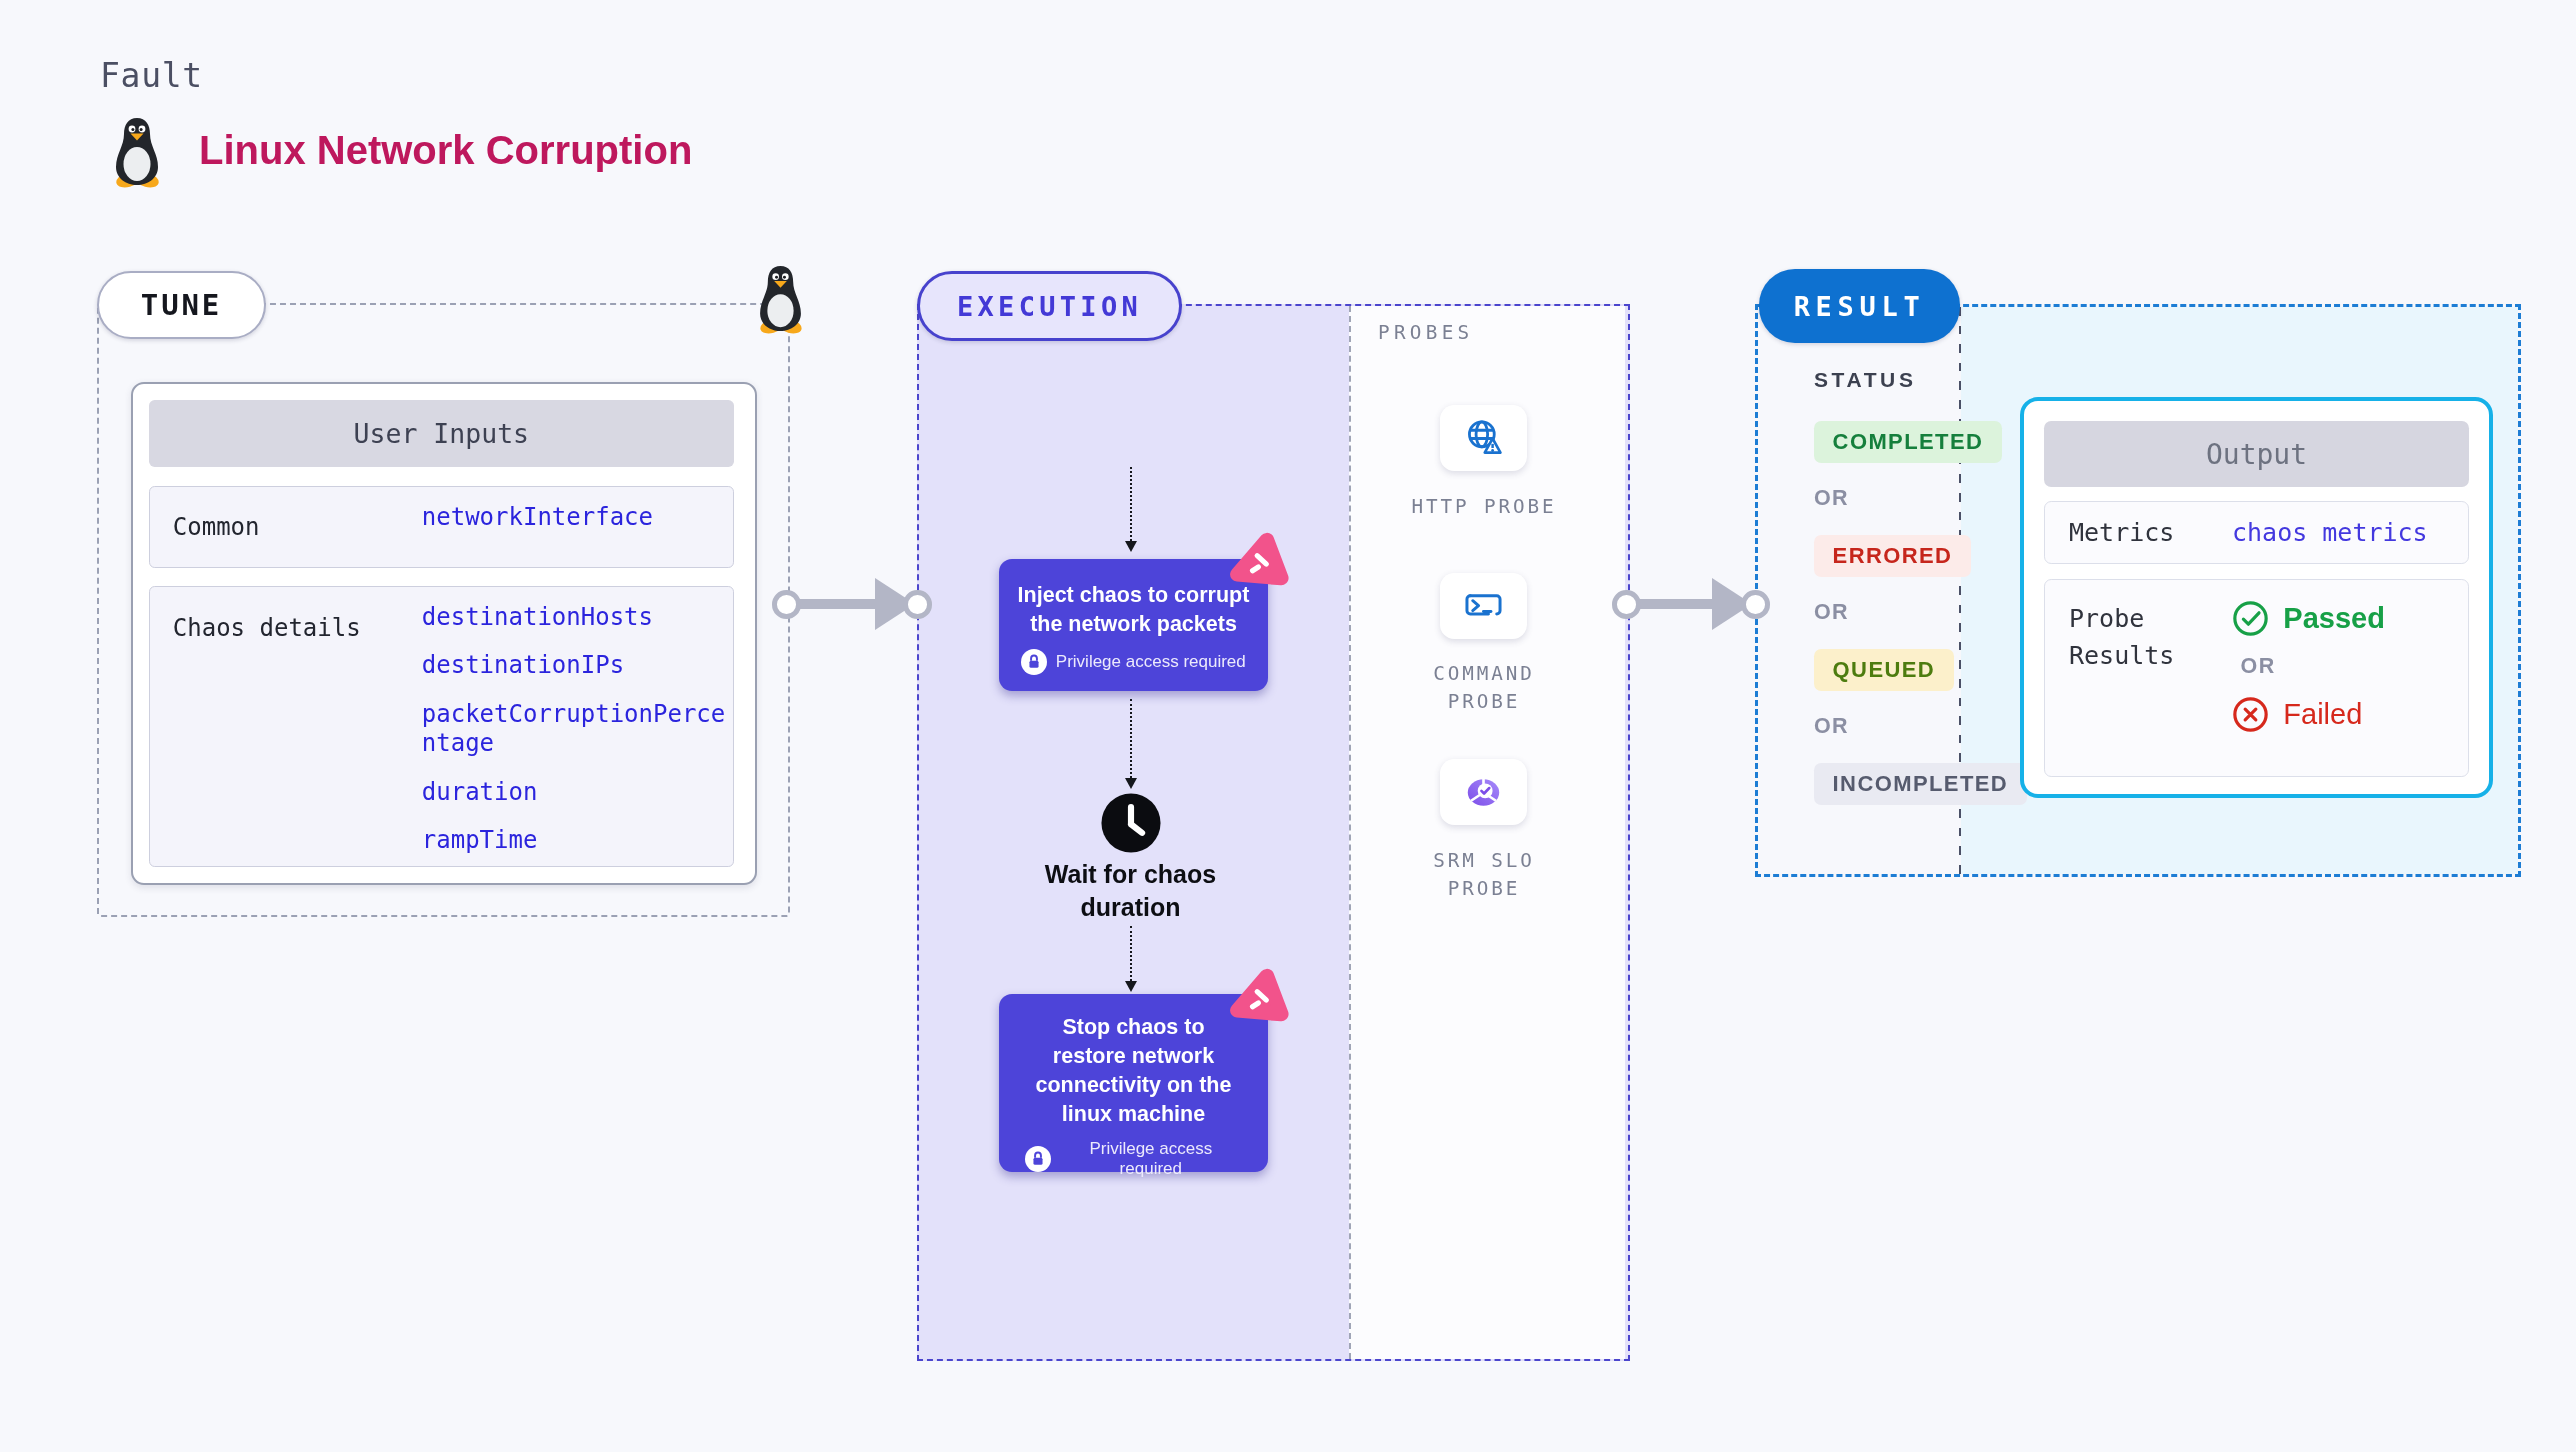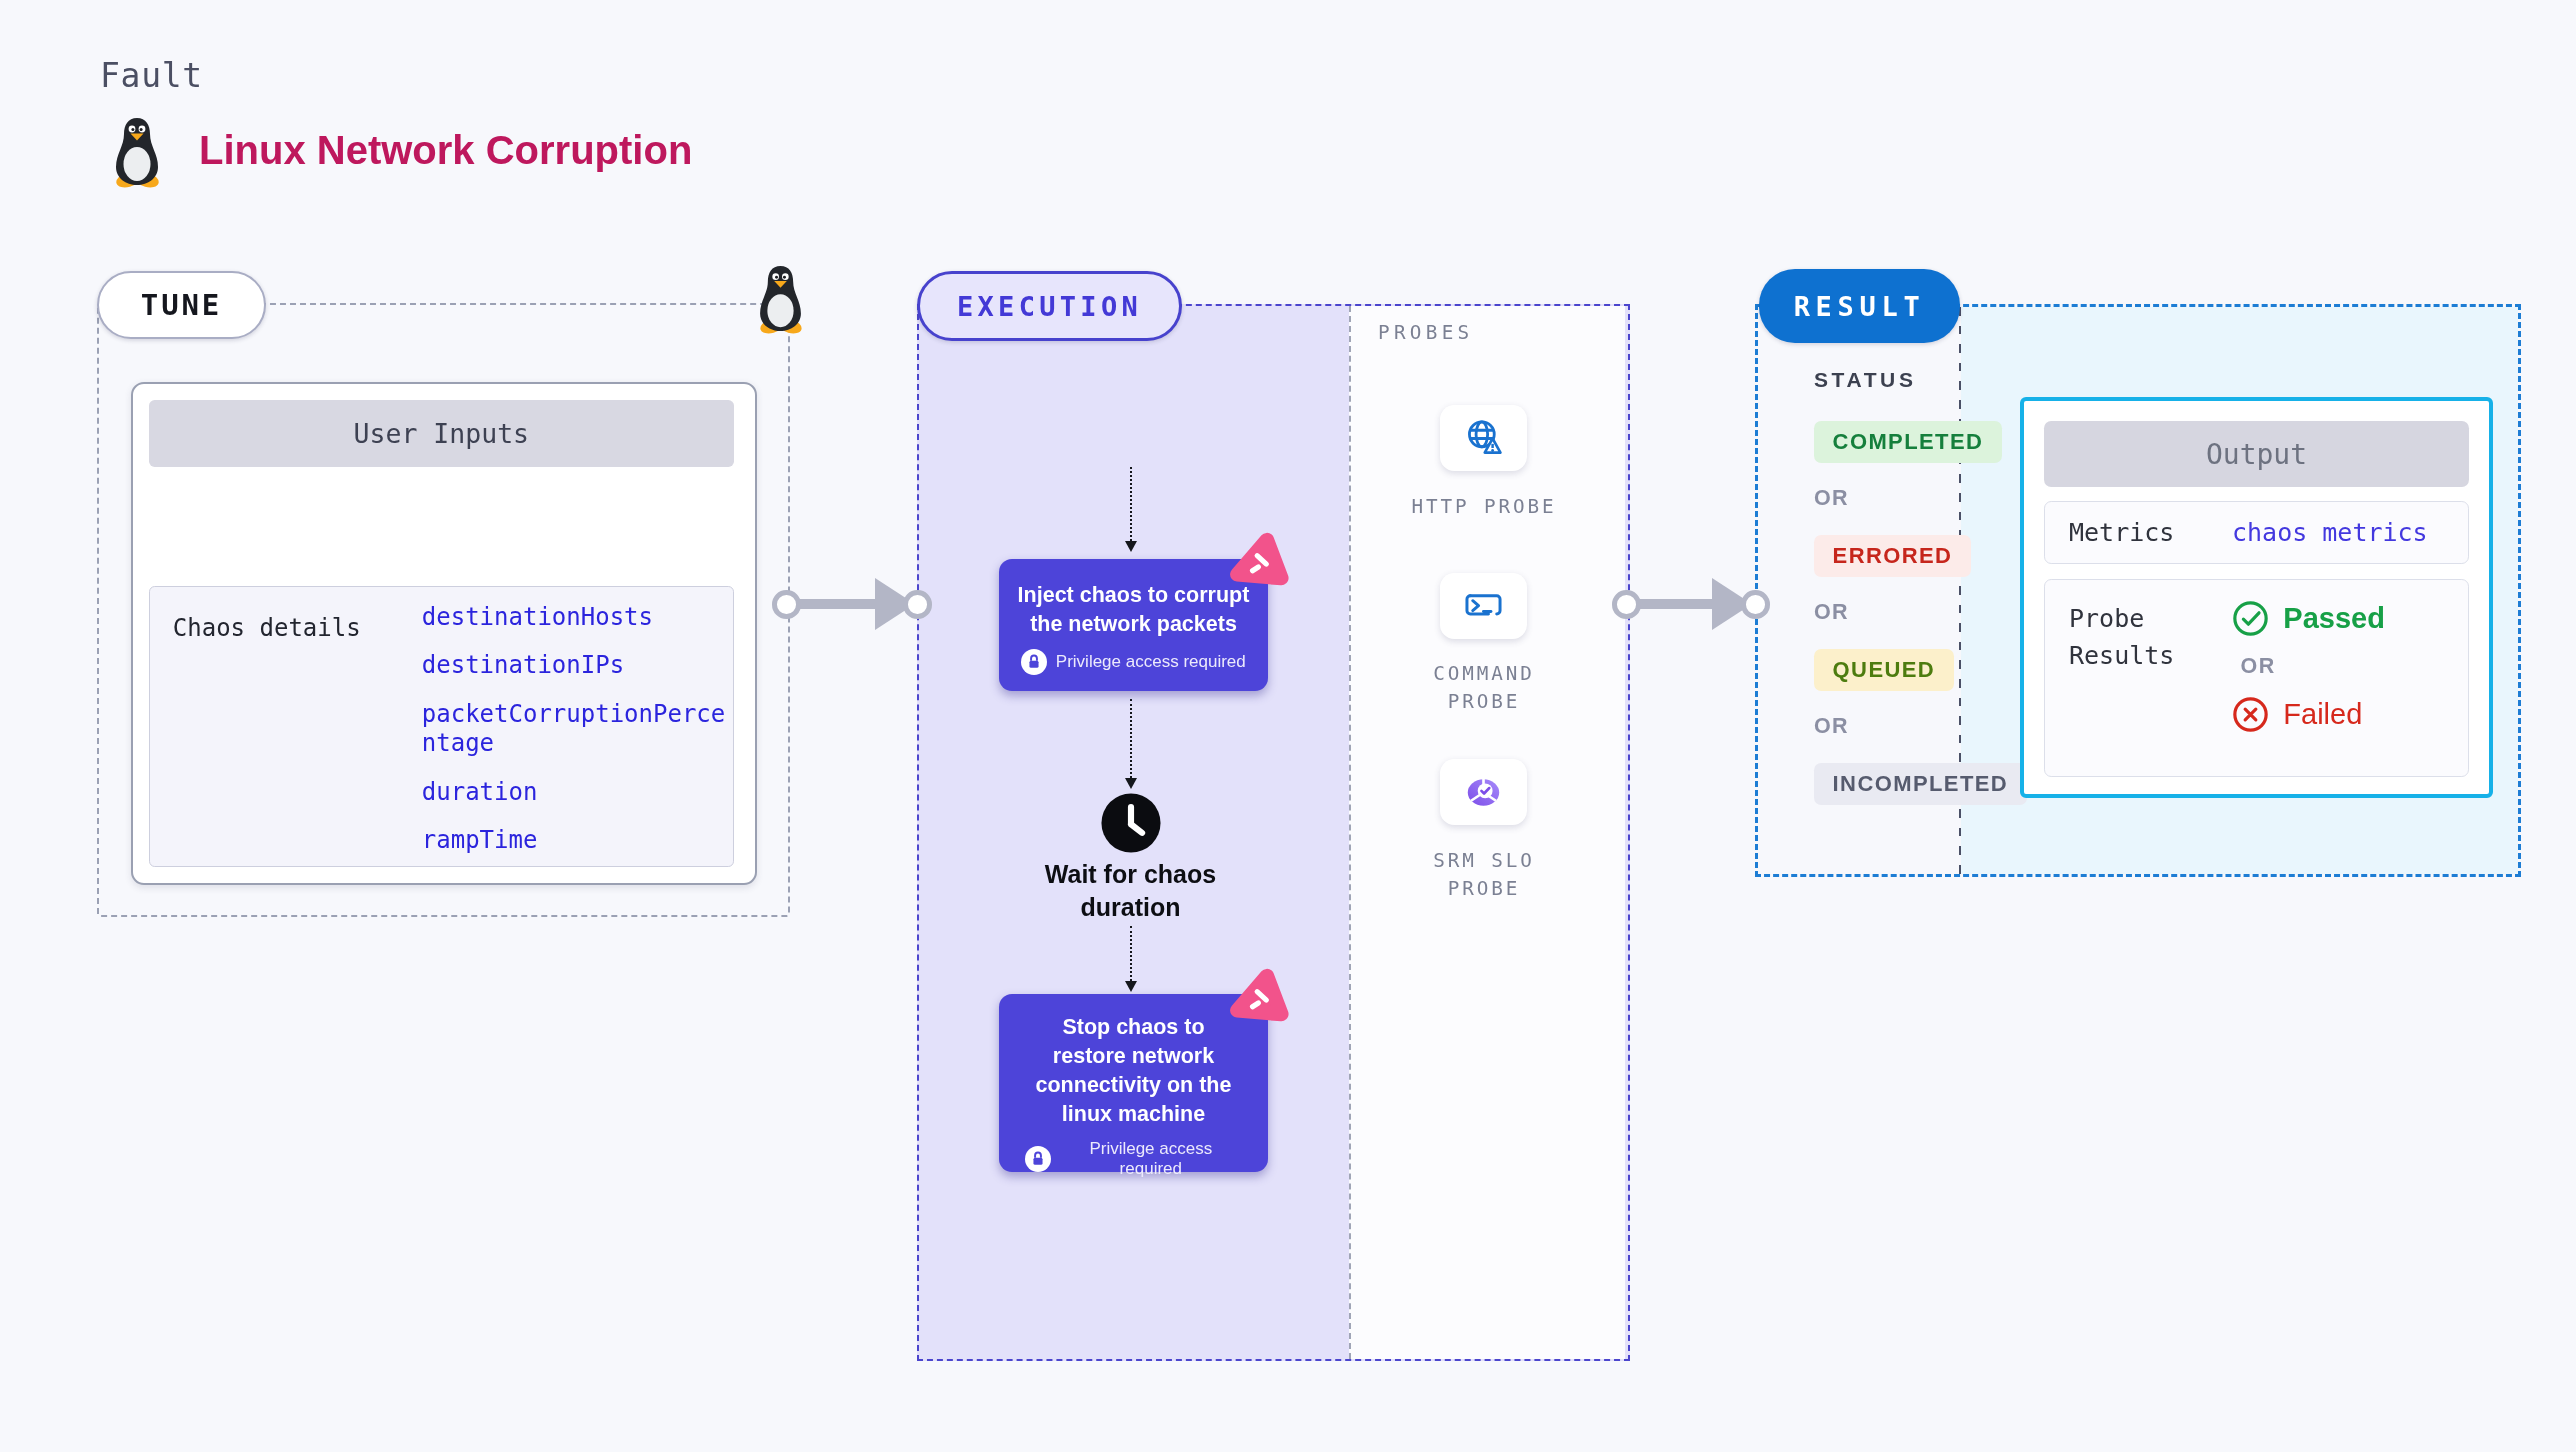--- a/index.html
+++ b/index.html
@@ -86,21 +86,21 @@
   .status-label{left:1814px;top:368px;font-size:21px;font-weight:bold;color:#3c4150;letter-spacing:3.6px;}
   .status-stack{left:1814px;top:421px;display:flex;flex-direction:column;align-items:flex-start;gap:23.6px;}
   .badge{font-size:22px;font-weight:bold;letter-spacing:1.4px;padding:7.9px 18.6px;border-radius:7.2px;}
   .b-green{background:#dcf3dc;color:#157f3c;}
   .b-red{background:#fcebe9;color:#c6261c;}
   .b-yellow{background:#fcf0cb;color:#4d7c0f;}
   .b-gray{background:#e9eaf2;color:#565b6e;}
   .or{font-size:21.5px;font-weight:bold;color:#8b8fa3;letter-spacing:1.4px;}
 
   .output-card{left:2020px;top:397px;width:473px;height:401px;background:#fff;border:4.3px solid #16b1e8;
-        border-radius:6px;box-sizing:border-box;padding:20px;}
+        border-radius:18px;box-sizing:border-box;padding:20px;}
   .output-header{height:66px;background:#d6d6e0;border-radius:7.2px;display:flex;align-items:center;
         justify-content:center;font-size:28px;color:#6d7280;}
   .out-row{border:1.4px solid #dcdfea;border-radius:7.2px;background:#fbfbfe;margin-top:14.3px;
         display:flex;box-sizing:border-box;padding:0 24px;}
   .metrics-row{height:63px;align-items:center;}
   .probe-row{height:198px;align-items:flex-start;padding-top:20px;}
   .out-label{width:163px;font-size:25px;color:#30333d;line-height:1.5;flex:none;}
   .metrics-value{font-size:25px;color:#4338df;}
   .pr-col{display:flex;flex-direction:column;align-items:flex-start;}
   .pr-line{display:flex;align-items:center;gap:14.3px;}
@@ -147,20 +147,26 @@
   <div class="abs page-title sans">Linux Network Corruption</div>
 
   <div class="abs tune-box"></div>
   <div class="abs pill pill-tune mono">TUNE</div>
   <svg class="abs tux-corner" viewBox="0 0 60 72">
       <use href="#tux"></use>
     </svg>
 
   <div class="abs inputs-card">
     <div class="abs inputs-header mono">User Inputs</div>
+    <div class="abs input-row row-common">
+      <div class="row-label mono">Common</div>
+      <div class="row-values mono">
+        <div>networkInterface</div>
+      </div>
+    </div>
     <div class="abs input-row row-chaos">
       <div class="row-label mono">Chaos details</div>
       <div class="row-values mono">
         <div>destinationHosts</div>
         <div>destinationIPs</div>
         <div>packetCorruptionPercentage</div>
         <div>duration</div>
         <div>rampTime</div>
       </div>
     </div>

